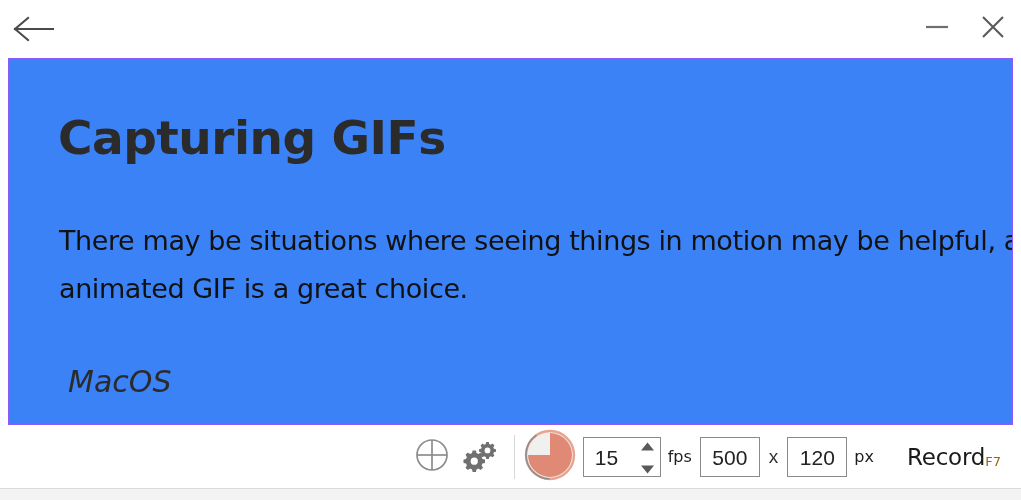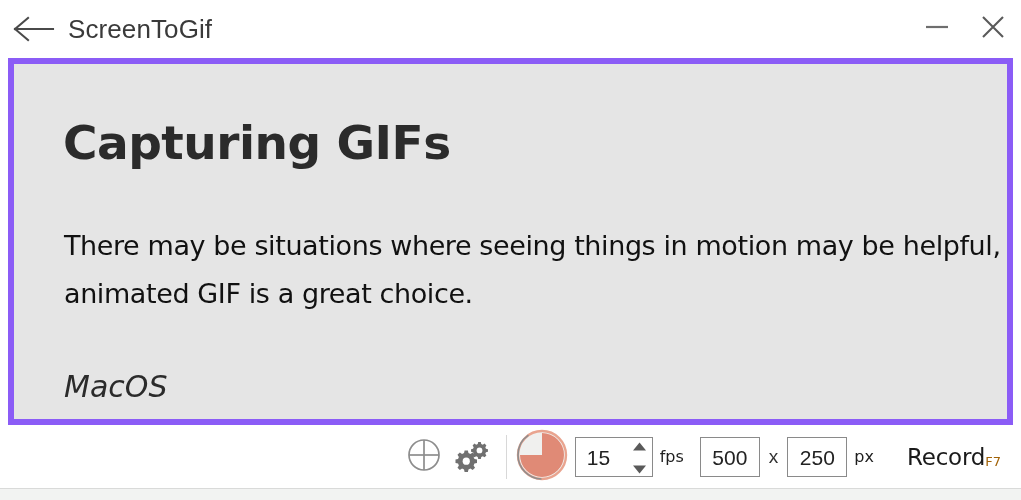--- a/index.html
+++ b/index.html
@@ -70,22 +70,22 @@
     cursor: pointer;
   }
 
   
   #content-panel {
     position: absolute;
     left: 8px;
     top: 58px;
     width: 1005px;
     height: 367px;
-    background: #e5e5e5;
-    border: 6px solid #8b5cf6;
+    background: #3b82f6;
+    border: 1px solid #8b5cf6;
     box-sizing: border-box;
     overflow: hidden;
   }
   #doc-body {
     position: absolute;
     left: 49px;
     top: 0;
     width: 1100px;
   }
   #page-title {
@@ -110,21 +110,21 @@
     font-size: 27px;
     font-weight: 400;
     color: #111111;
     line-height: 48px;
     width: 1040px;
     letter-spacing: -0.4px;
   }
   #subhead {
     position: absolute;
     top: 308px;
-    left: 1px;
+    left: 10px;
     margin: 0;
     font-family: "DejaVu Sans", sans-serif;
     font-style: italic;
     font-size: 30px;
     font-weight: 400;
     color: #2b2b2b;
     letter-spacing: 0px;
     line-height: 1;
     white-space: nowrap;
   }
@@ -205,21 +205,21 @@
     font-size: 16px;
     color: #1e1e1e;
     margin: 0 0 0 7px;
     user-select: none;
     line-height: 1;
   }
 
   #size-group {
     display: flex;
     align-items: center;
-    margin-left: 16px;
+    margin-left: 8px;
   }
   .size-field {
     width: 60px;
     justify-content: center;
   }
   .size-field span {
     font-family: "Liberation Sans", sans-serif;
     font-size: 21px;
     color: #222;
     line-height: 1;
@@ -296,21 +296,20 @@
 <div id="app-window">
 
   <div id="title-bar">
     <div id="back-button">
       <span>
         <svg width="42" height="26" viewBox="0 0 42 26">
           <path d="M2 13 L15 2 M2 13 L15 24 M2 13 L40 13" fill="none" stroke="#4a4a4a" stroke-width="2.1" stroke-linecap="square" stroke-linejoin="miter"></path>
         </svg>
       </span>
     </div>
-    <div id="app-title">ScreenToGif</div>
 
     <div id="window-controls">
       <div class="win-ctrl">
         <span>
           <svg width="24" height="14" viewBox="0 0 24 14">
             <line x1="1" y1="7" x2="23" y2="7" stroke="#6e6e6e" stroke-width="2.2"></line>
           </svg>
         </span>
       </div>
       <div class="win-ctrl">
@@ -386,21 +385,21 @@
       </span>
     </div>
     <span class="unit-label">fps</span>
 
     <div id="size-group">
       <div class="field-box size-field">
         <span>500</span>
       </div>
       <span id="size-separator">x</span>
       <div class="field-box size-field">
-        <span>250</span>
+        <span>120</span>
       </div>
       <span class="unit-label">px</span>
     </div>
 
     <div class="action-button" id="record-button">
       <span class="action-glyph">
         <span id="record-dot"></span>
       </span>
       <span class="action-text">
         <span class="action-label">Record</span>

